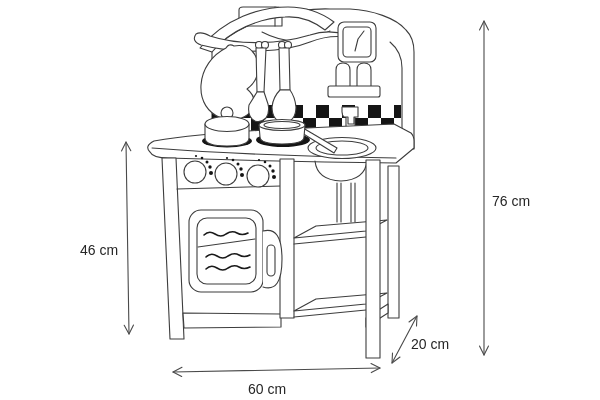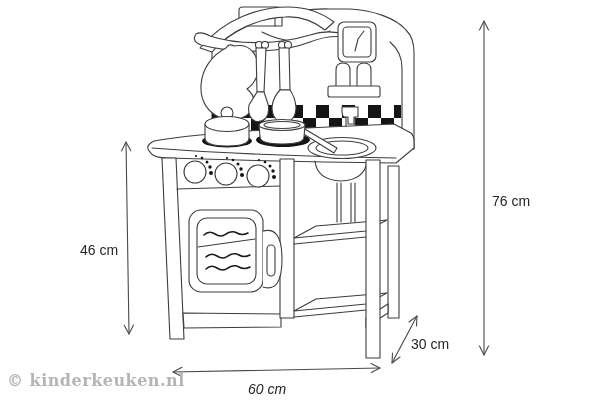--- a/index.html
+++ b/index.html
@@ -174,18 +174,17 @@
       <path class="ar" d="M173,372 l9,-4.7 M173,372 l8.7,4.4 M380,368 l-9,-4.5 M380,368 l-8.7,4.6"></path>
     </g>
     <g>
       <path class="ar" d="M392,363 L417,316"></path>
       <path class="ar" d="M417,316 l-8,6 M417,316 l-0.5,10 M392,363 l8,-6 M392,363 l0.5,-10"></path>
     </g>
   </svg>
 
   <span class="dim" style="left:80px;top:242px;">46 cm</span>
   <span class="dim" style="left:492px;top:193px;">76 cm</span>
-  <span class="dim" style="left:411px;top:336px;">30 cm</span>
-  <span class="dim" style="left:248px;top:381px;font-style:italic;">60 cm</span>
+  <span class="dim" style="left:411px;top:336px;">20 cm</span>
+  <span class="dim" style="left:248px;top:381px;">60 cm</span>
 
-  <span class="wm">© kinderkeuken.nl</span>
 
 </div>
 
 </body></html>

